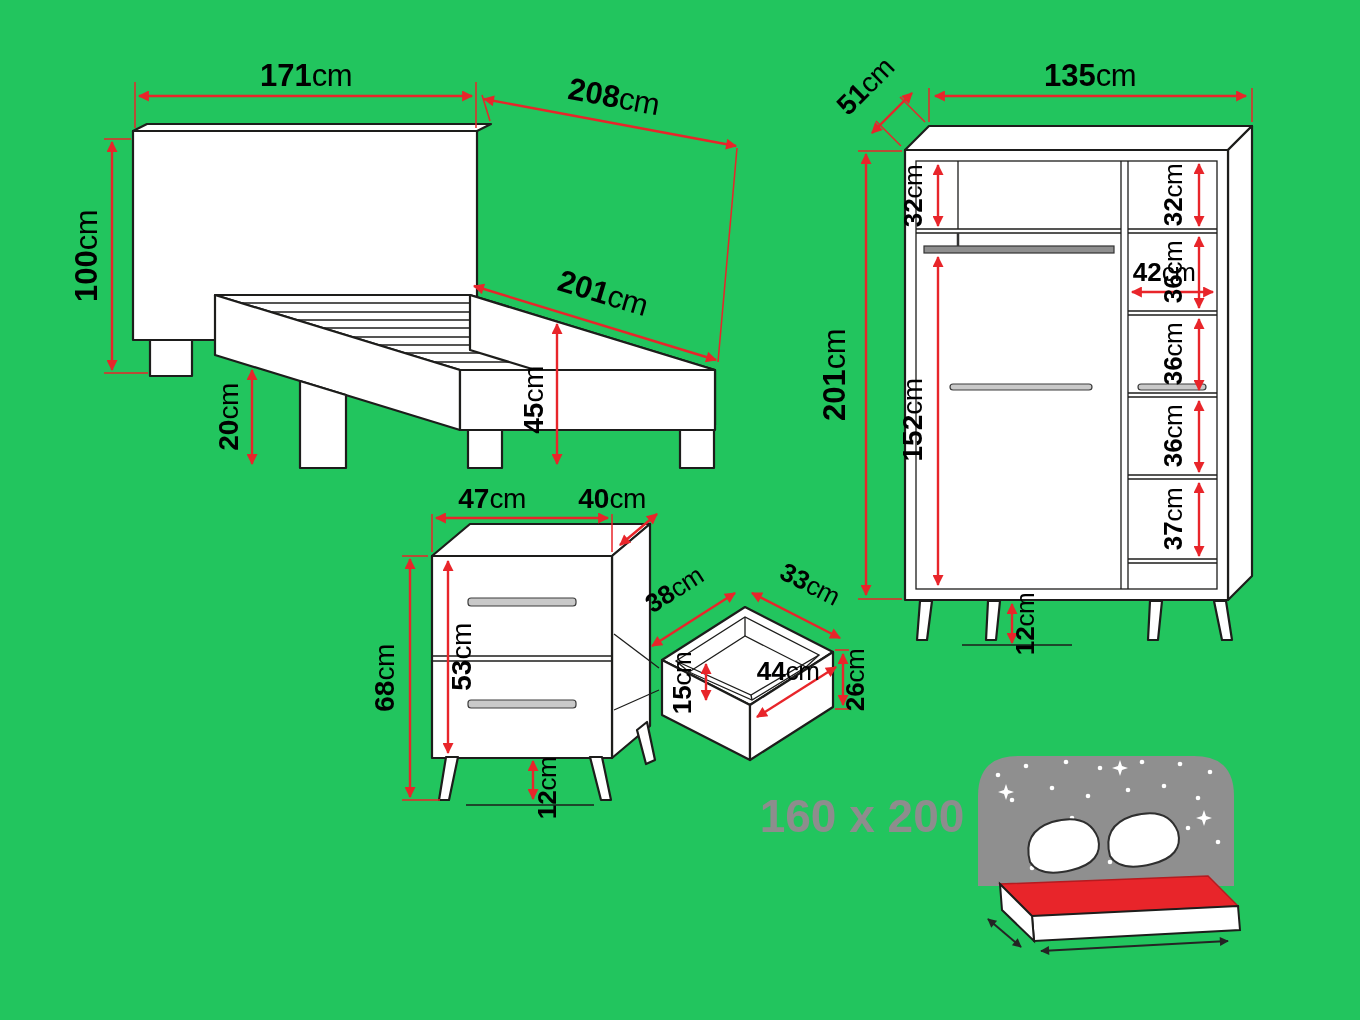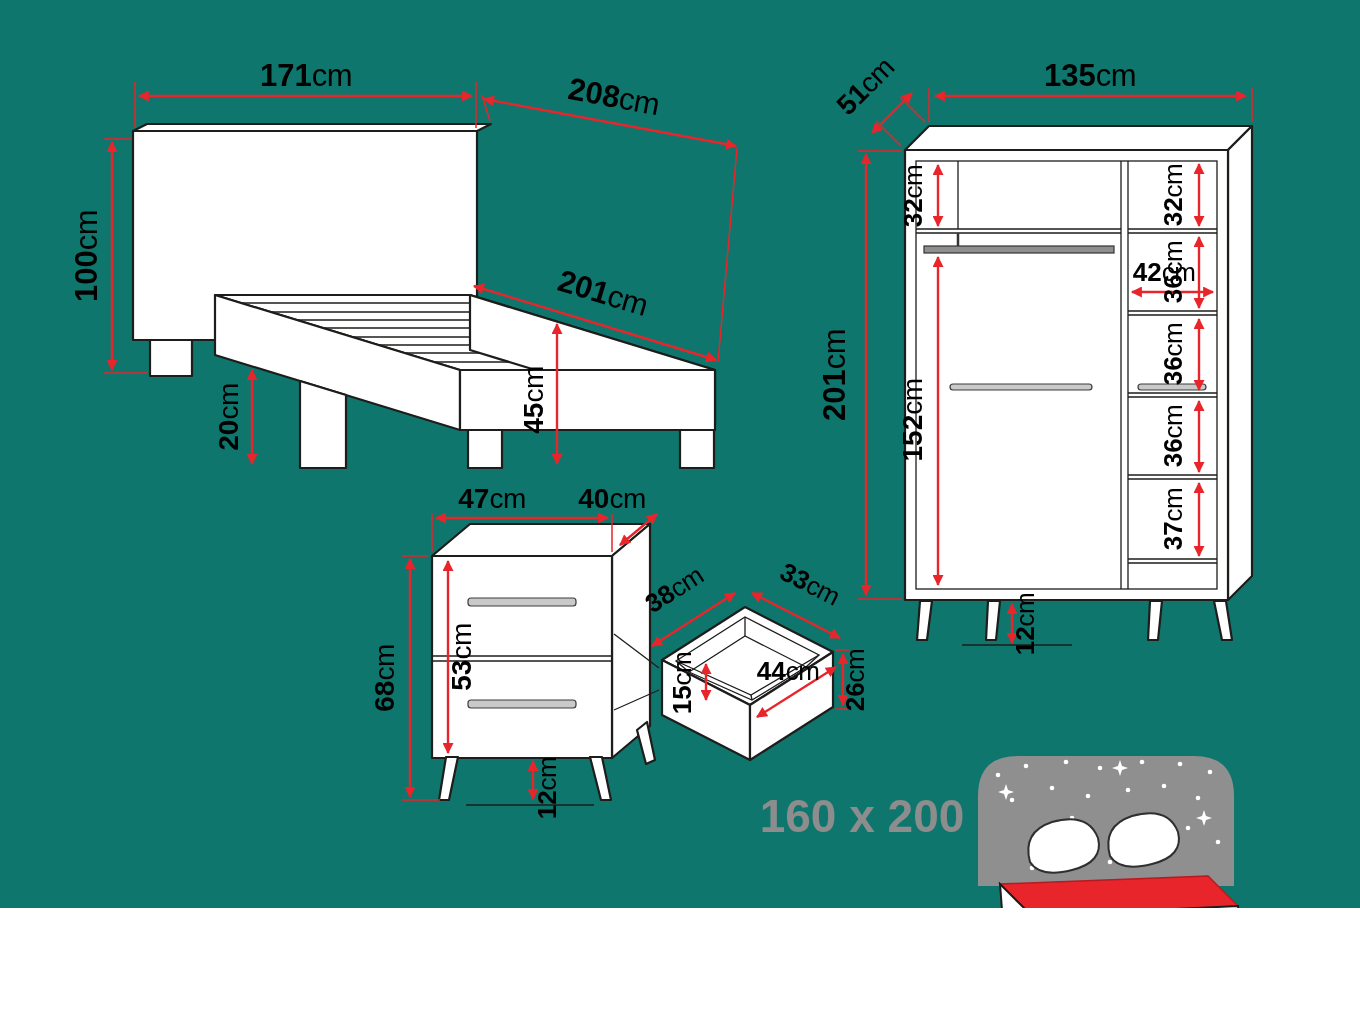--- a/index.html
+++ b/index.html
@@ -1,16 +1,16 @@
 <!DOCTYPE html>
 <html><head>
 <meta charset="utf-8">
 <style>
   html,body{margin:0;padding:0;background:#ffffff;}
-  .page{position:relative;width:1360px;height:908px;background:#0f766e;overflow:hidden;}
+  .page{position:relative;width:1360px;height:1020px;background:#22c55e;overflow:hidden;}
   svg{display:block;}
   text{font-family:"Liberation Sans","DejaVu Sans",sans-serif;fill:#000;}
   .v{font-weight:700;}
   .u{font-weight:400;letter-spacing:-0.5px;}
   .t31{font-size:31px;}
   .t28{font-size:28px;}
   .t26{font-size:26px;}
   .size-label{font-size:46px;font-weight:700;fill:#8d8d8d;}
   .lnf{fill:#ffffff;stroke:#1d1d1b;stroke-width:2.2;stroke-linejoin:round;}
   .thin{fill:none;stroke:#1d1d1b;stroke-width:1.3;}

